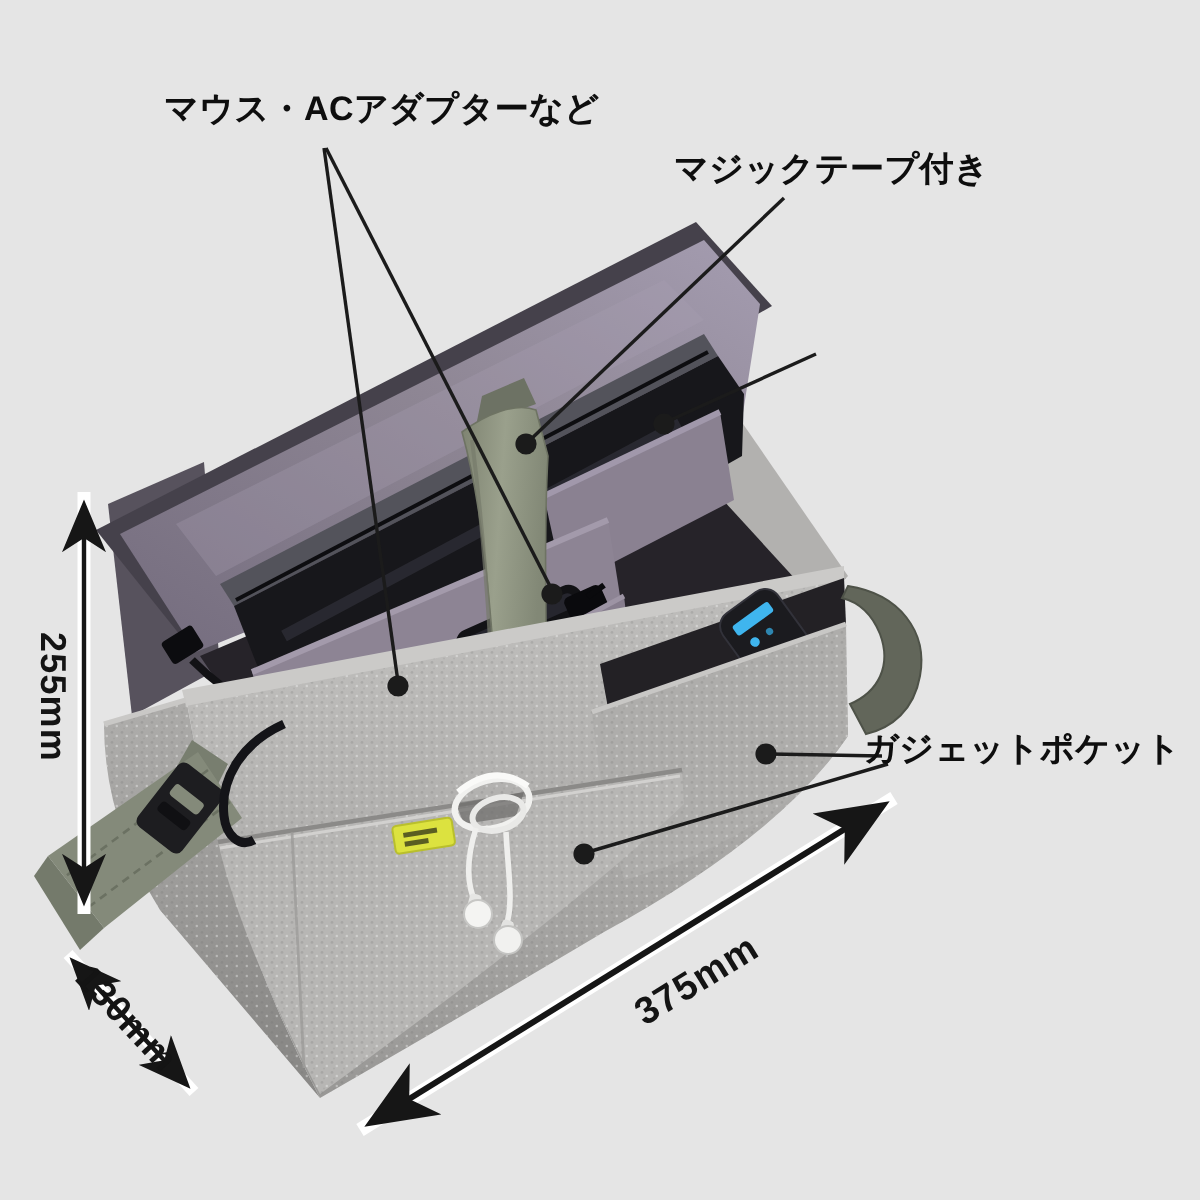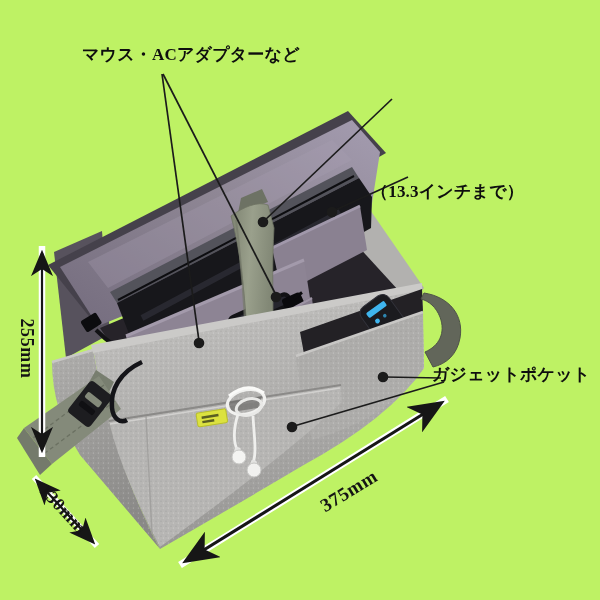--- a/index.html
+++ b/index.html
@@ -1,18 +1,18 @@
 <!DOCTYPE html>
 <html><head>
 <meta charset="utf-8">
 <style>
   html,body{margin:0;padding:0;background:#ffffff;}
   #stage{
-    position:relative;width:600px;height:600px;background:#bef264;overflow:hidden;
-    font-family:Liberation Serif, serif;
+    position:relative;width:600px;height:600px;background:#e5e5e5;overflow:hidden;
+    font-family:Liberation Sans, sans-serif;
   }
   #art{position:absolute;left:0;top:0;}
   .callout{
     position:absolute;color:#0e0e0e;font-weight:700;font-size:17px;
     white-space:nowrap;letter-spacing:0.2px;line-height:1.1;
   }
   .dim{
     position:absolute;color:#141414;font-weight:700;font-size:18px;
     white-space:nowrap;letter-spacing:0.6px;width:80px;text-align:center;
   }
@@ -203,20 +203,20 @@
     <line x1="42" y1="246" x2="42" y2="457" stroke="#ffffff" stroke-width="6.5"></line>
     <line x1="42" y1="253" x2="42" y2="450" stroke="#161616" stroke-width="2.2" marker-start="url(#arrHead)" marker-end="url(#arrHead)"></line>
     <line x1="34" y1="477" x2="97" y2="546" stroke="#ffffff" stroke-width="6"></line>
     <line x1="37" y1="481" x2="93" y2="542" stroke="#161616" stroke-width="2.2" marker-start="url(#arrHead)" marker-end="url(#arrHead)"></line>
     <line x1="180" y1="565" x2="447" y2="399" stroke="#ffffff" stroke-width="7"></line>
     <line x1="186" y1="561" x2="441" y2="403" stroke="#161616" stroke-width="3" marker-start="url(#arrHead)" marker-end="url(#arrHead)"></line>
   </g>
 </svg>
 
 <div class="callout" id="label-mouse-adapter">マウス・ACアダプターなど</div>
-<div class="callout" id="label-pc-pocket-sub">（13.3インチまで）</div>
+<div class="callout" id="label-velcro">マジックテープ付き</div>
 <div class="callout" id="label-gadget-pocket">ガジェットポケット</div>
 
 <div class="dim" id="dim-height">255mm</div>
 <div class="dim" id="dim-depth">130mm</div>
 <div class="dim" id="dim-width">375mm</div>
 
 </div>
 
 </body></html>

